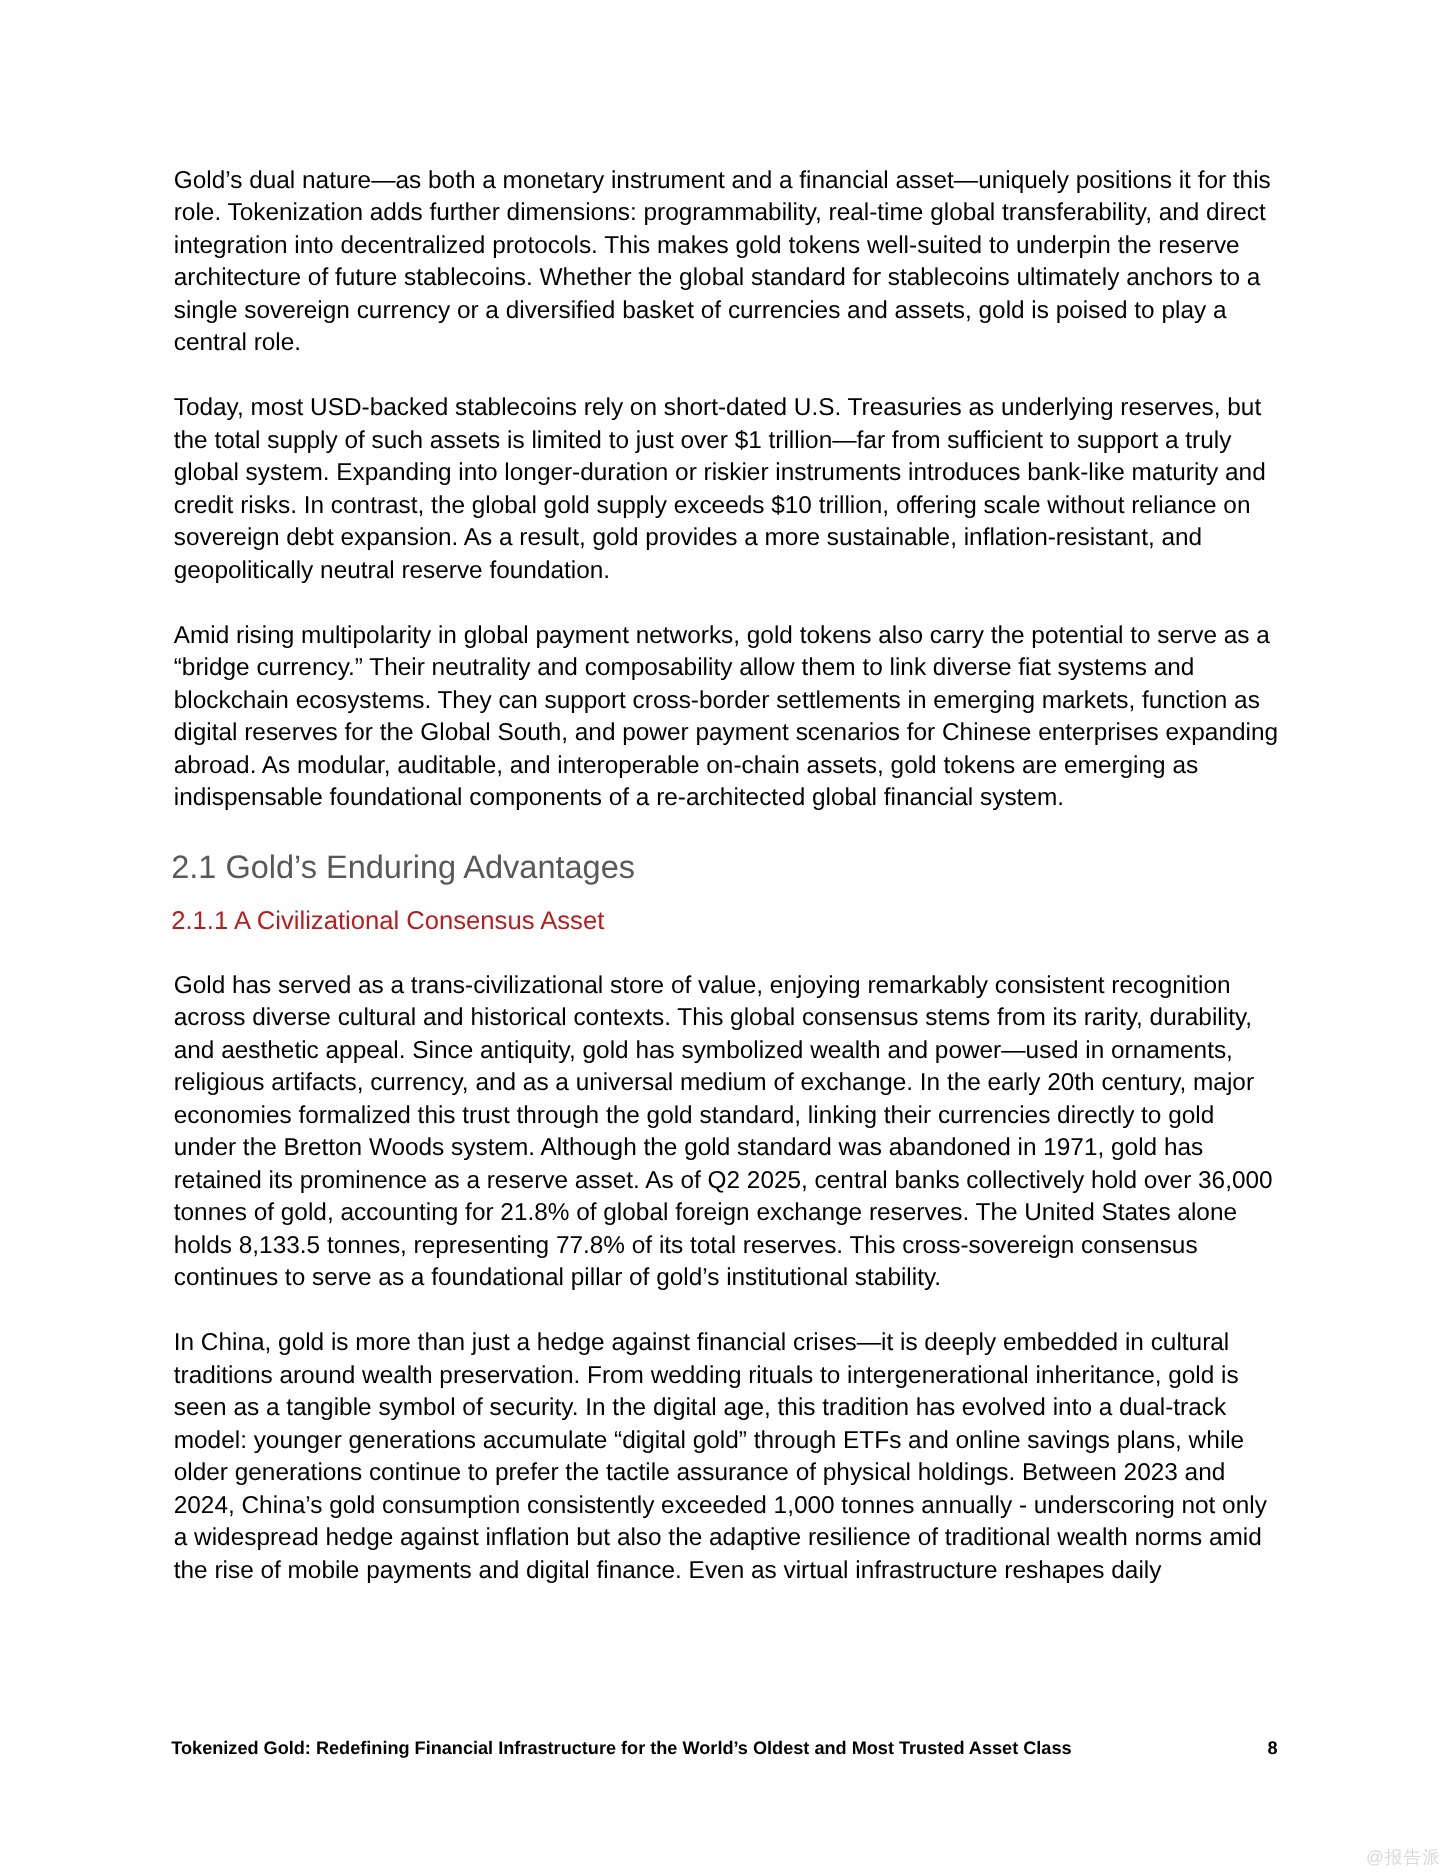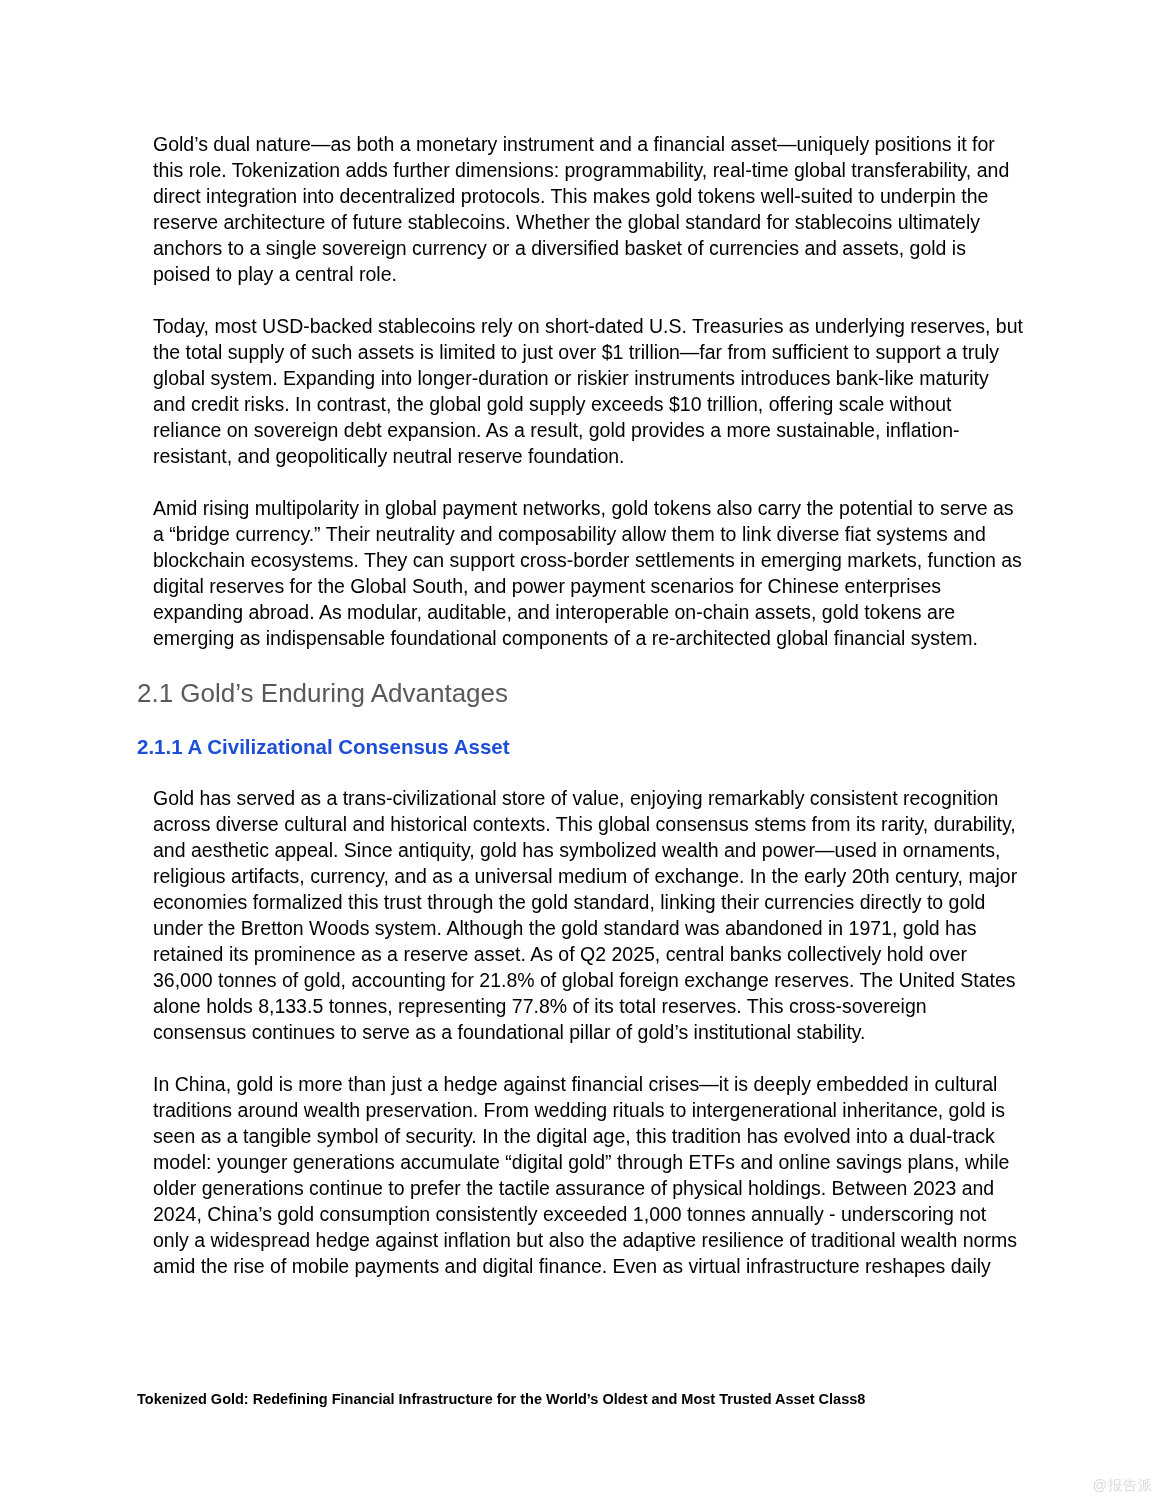--- a/index.html
+++ b/index.html
@@ -16,51 +16,51 @@
   .content {
     position: absolute;
     left: 137px;
     top: 131px;
     width: 888px;
   }
   .content p {
     font-size: 19.5px;
     line-height: 26px;
     color: #000000;
-    margin: 0 0 26px 16px;
+    margin: 0 0 26px 2px;
     text-align: left;
   }
   .content h1 {
     font-size: 30px;
     line-height: 38px;
     font-weight: bold;
     color: #000000;
     margin: 0 0 28px 0;
   }
   .content h2 {
     font-size: 26px;
     line-height: 32px;
     font-weight: normal;
     color: #595959;
-    margin: 0 0 26px 0;
+    margin: 0 0 16px 0;
   }
   .content h3 {
     font-size: 20.5px;
     line-height: 24px;
-    font-weight: bold;
-    color: #1d4ed8;
+    font-weight: normal;
+    color: #b91c1c;
     margin: 0 0 26px 0;
   }
   .footer {
     position: absolute;
     left: 137px;
     right: 137px;
     top: 1390px;
     display: flex;
-    justify-content: flex-start;
+    justify-content: space-between;
     align-items: baseline;
     font-size: 14.5px;
     line-height: 18px;
     font-weight: bold;
     color: #000000;
   }
   .watermark {
     position: absolute;
     right: 6px;
     bottom: 5px;

